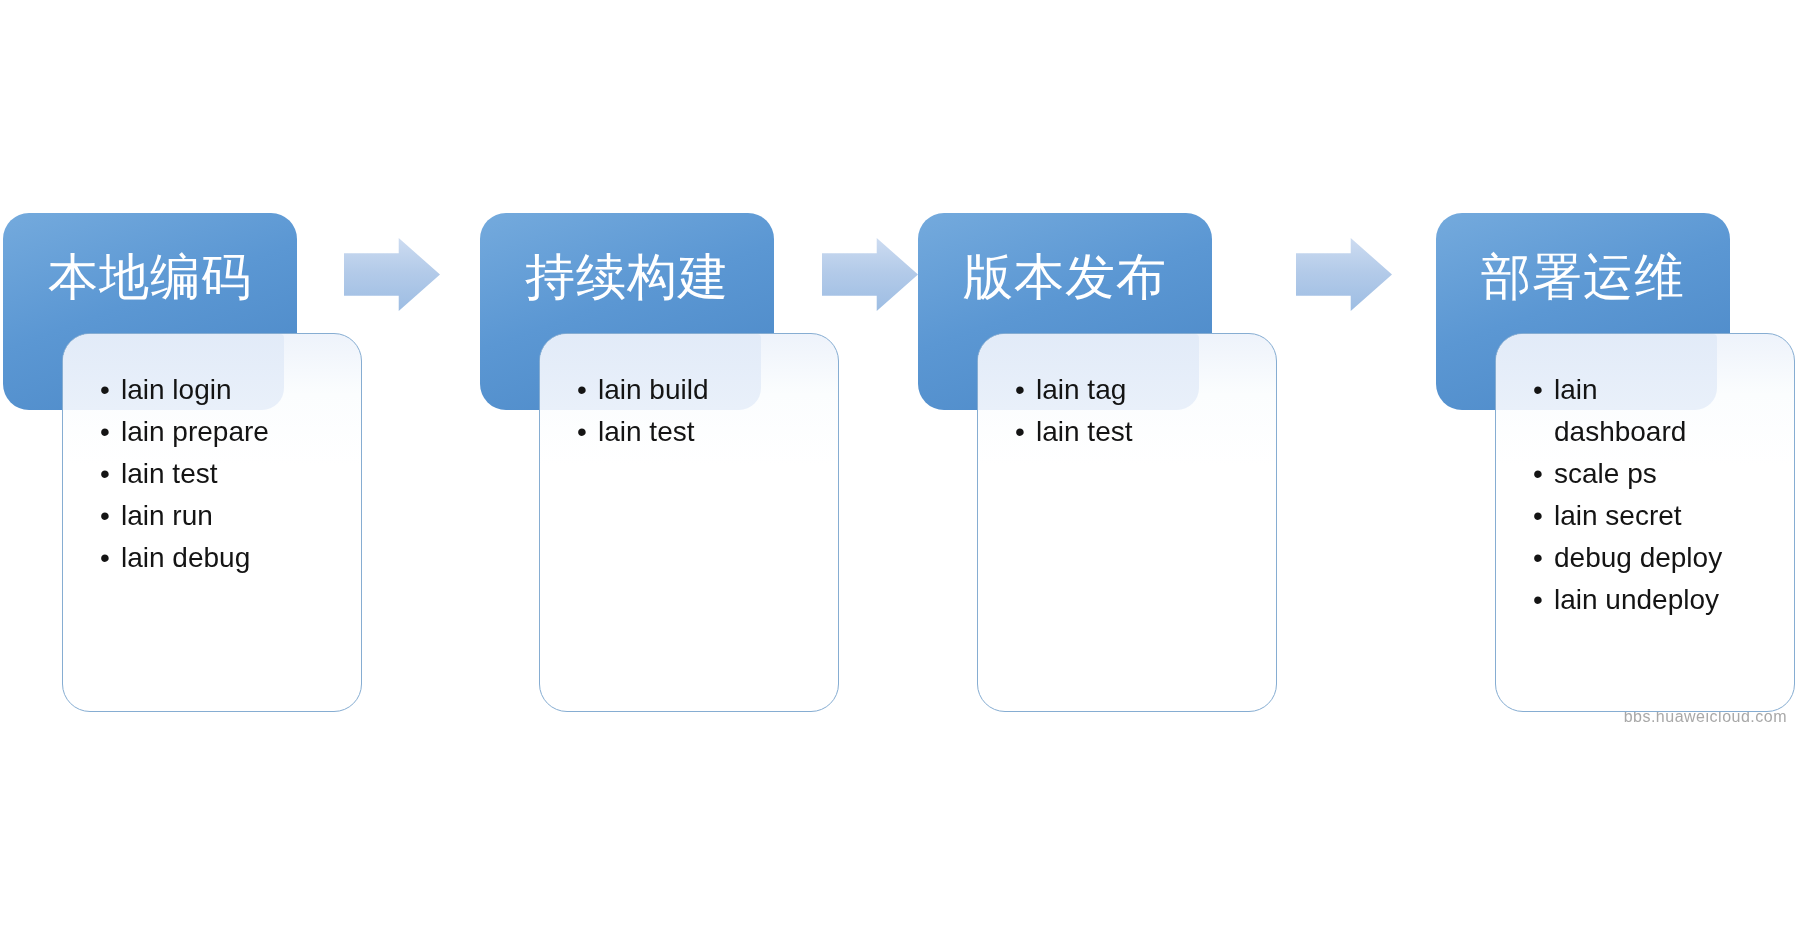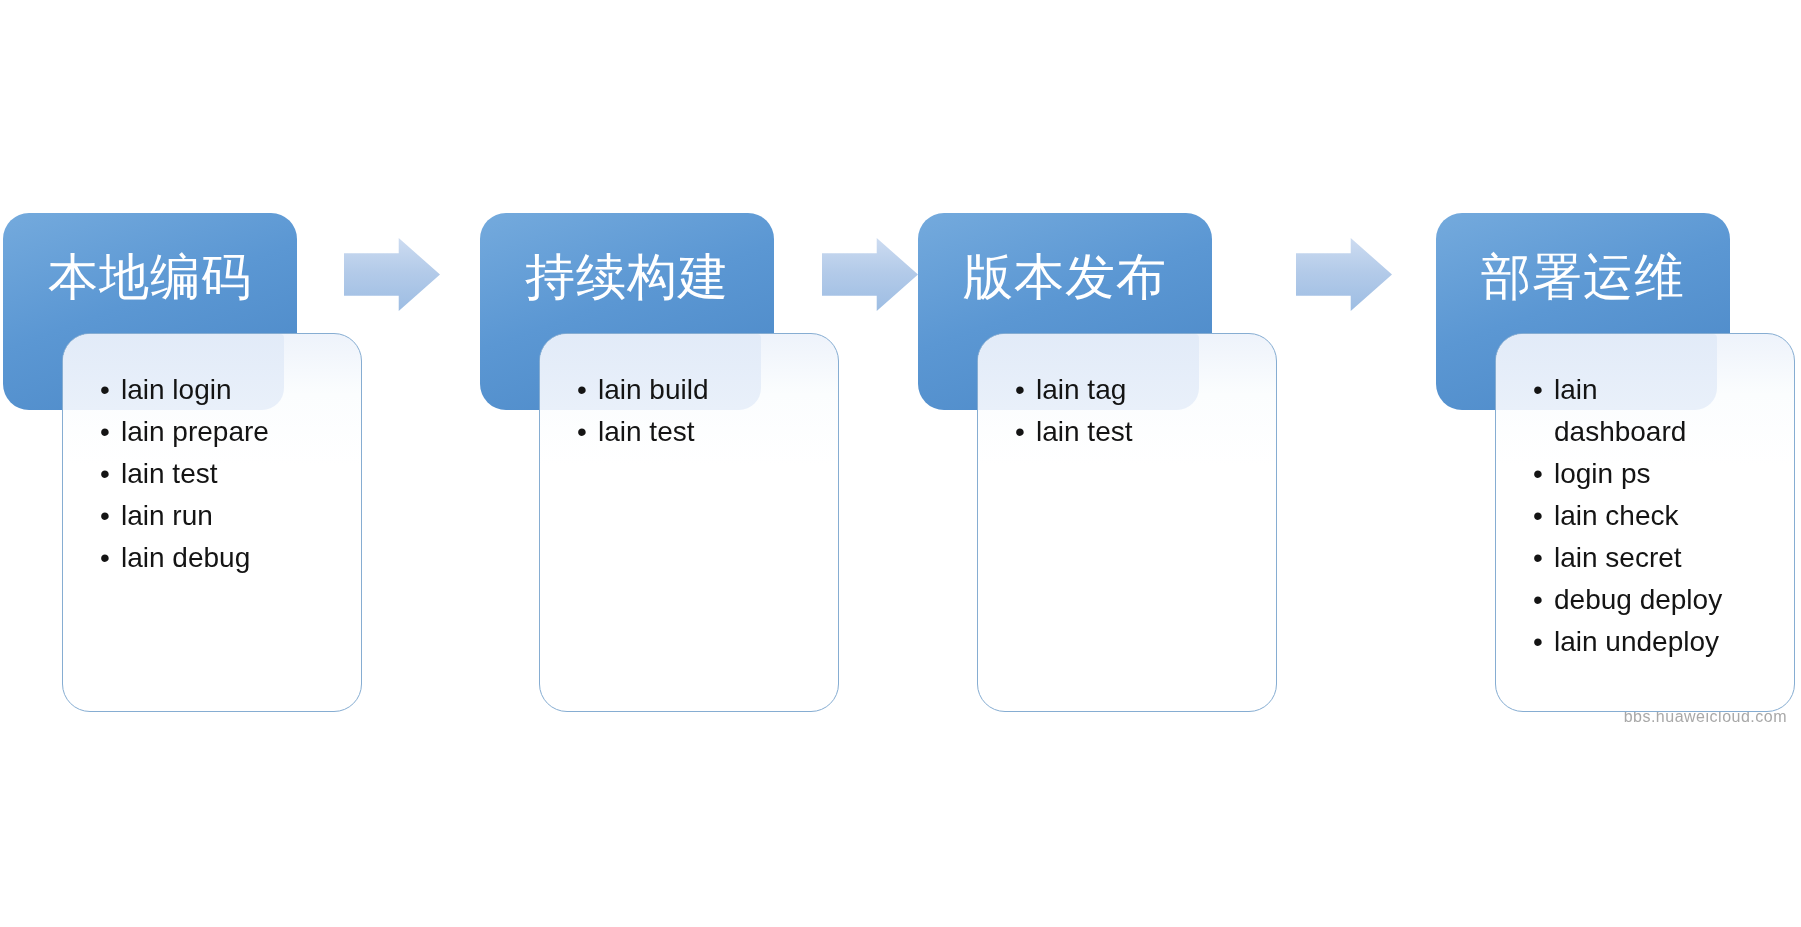--- a/index.html
+++ b/index.html
@@ -168,22 +168,21 @@
   <div class="arrow a3"></div>
 
   <div class="col c4">
     <div class="title-box">
       <span class="title-text">部署运维</span>
     </div>
     <div class="panel">
       <div class="panel-highlight"></div>
       <ul class="cmd-list">
         <li>lain dashboard</li>
-        <li>login ps</li>
-        <li>lain check</li>
+        <li>scale ps</li>
         <li>lain secret</li>
         <li>debug deploy</li>
         <li>lain undeploy</li>
       </ul>
     </div>
   </div>
 
   <div class="watermark">
     <span class="wm-cn">华为云社区</span>
     <span class="wm-url">bbs.huaweicloud.com</span>

